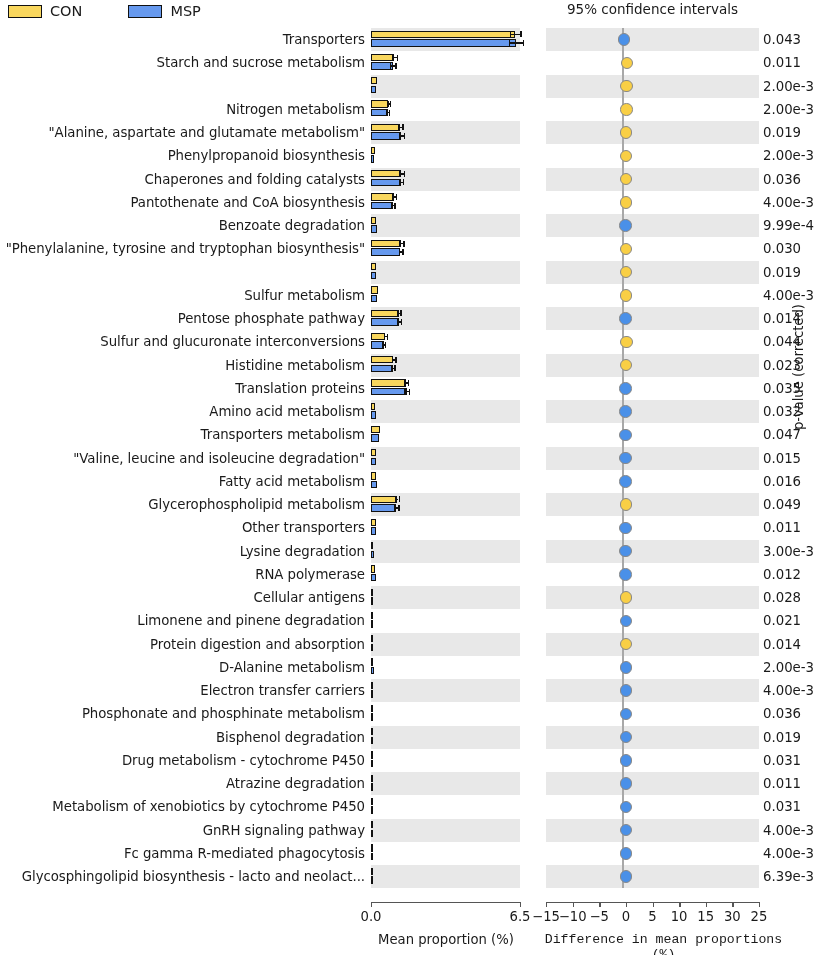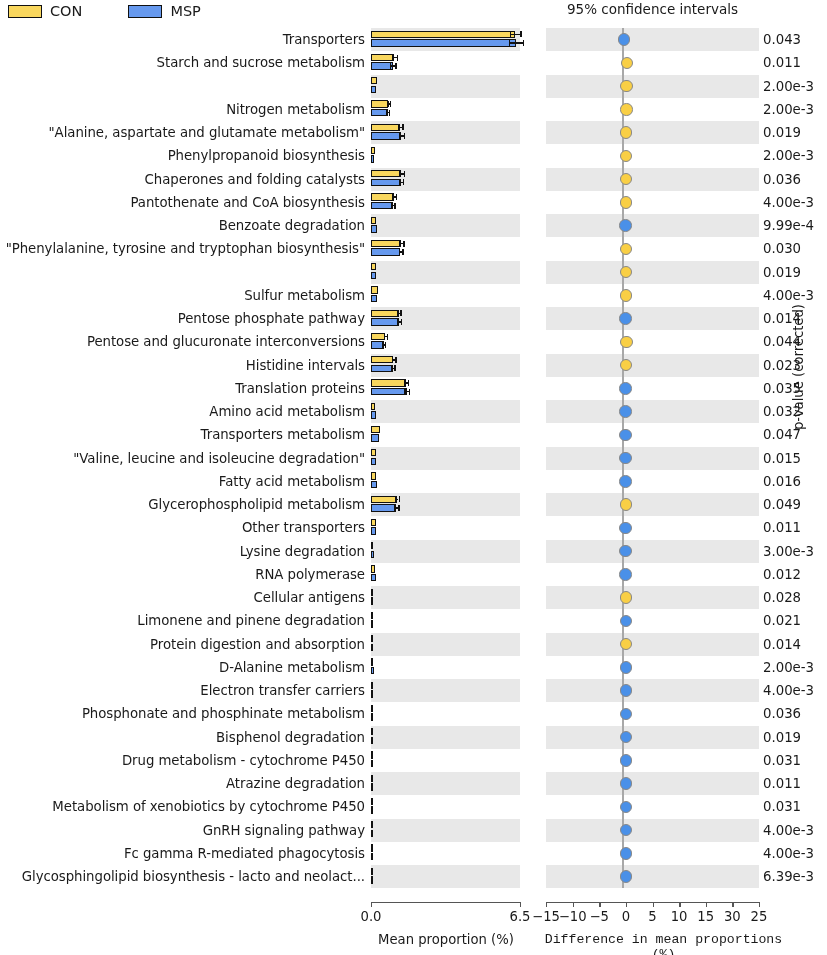--- a/index.html
+++ b/index.html
@@ -339,42 +339,42 @@
         <div class="ci">
           <div class="ci-vert"></div>
           <div class="ci-line" style="left: 76.9462px; width: 5.325px;"></div>
           <div class="dot msp" style="left: 73.3588px;"></div>
         </div>
         <div class="pval">0.014</div>
       </div>
       <div class="row">
         <div class="band-left"></div>
         <div class="band-right"></div>
-        <div class="cat">Pentose and glucuronate interconversions</div>
+        <div class="cat">Sulfur and glucuronate interconversions</div>
         <div class="bars">
           <div class="bar con" style="width: 14.2123px; top: 0px;"></div>
           <div class="err" style="left: 12.8369px; width: 2.75077px; top: 3px;"></div>
           <div class="errcap" style="left: 12.8369px; top: 0.7px;"></div>
           <div class="errcap" style="left: 15.5877px; top: 0.7px;"></div>
           <div class="bar msp" style="width: 12.6077px; top: 8.6px;"></div>
           <div class="err" style="left: 11.2323px; width: 2.75077px; top: 11.6px;"></div>
           <div class="errcap" style="left: 11.2323px; top: 9.3px;"></div>
           <div class="errcap" style="left: 13.9831px; top: 9.3px;"></div>
         </div>
         <div class="ci">
           <div class="ci-vert"></div>
           <div class="ci-line" style="left: 78.2775px; width: 4.047px;"></div>
           <div class="dot con" style="left: 74.051px;"></div>
         </div>
         <div class="pval">0.044</div>
       </div>
       <div class="row alt">
         <div class="band-left"></div>
         <div class="band-right"></div>
-        <div class="cat">Histidine intervals</div>
+        <div class="cat">Histidine metabolism</div>
         <div class="bars">
           <div class="bar con" style="width: 22.4646px; top: 0px;"></div>
           <div class="err" style="left: 20.86px; width: 3.20923px; top: 3px;"></div>
           <div class="errcap" style="left: 20.86px; top: 0.7px;"></div>
           <div class="errcap" style="left: 24.0692px; top: 0.7px;"></div>
           <div class="bar msp" style="width: 21.5477px; top: 8.6px;"></div>
           <div class="err" style="left: 19.9431px; width: 3.20923px; top: 11.6px;"></div>
           <div class="errcap" style="left: 19.9431px; top: 9.3px;"></div>
           <div class="errcap" style="left: 23.1523px; top: 9.3px;"></div>
         </div>

